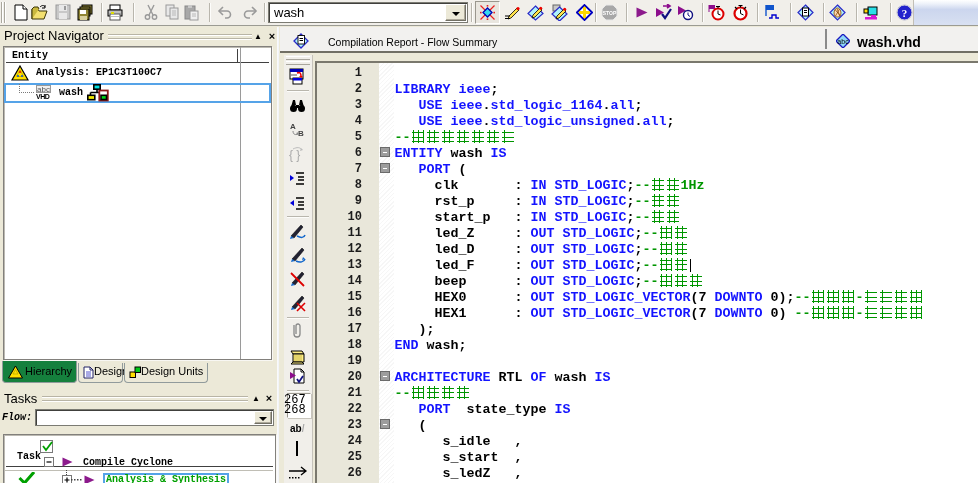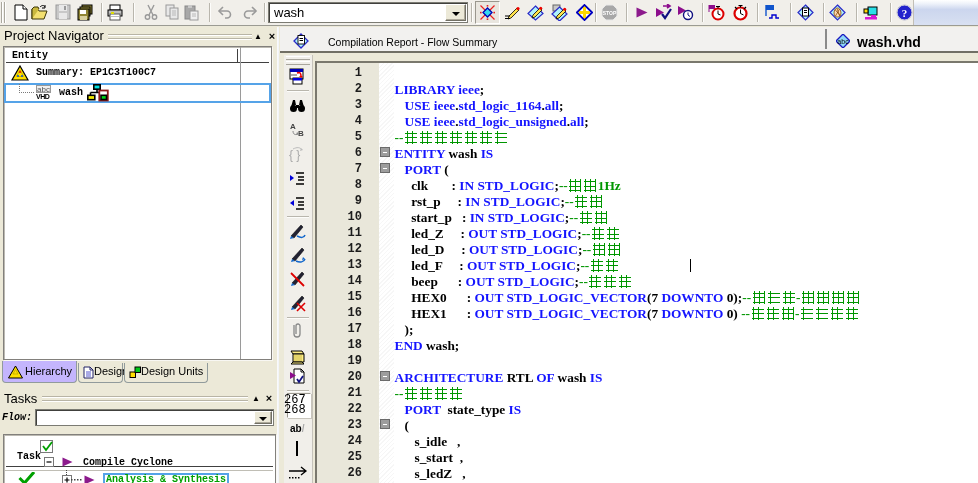--- a/index.html
+++ b/index.html
@@ -22,32 +22,32 @@
 .grip{position:absolute;height:6px;background:linear-gradient(#b8b4a5 0 1px,#fff 1px 2px,transparent 2px 4px,#b8b4a5 4px 5px,#fff 5px 6px);}
 .tbtn{position:absolute;width:12px;height:11px;font-size:8px;text-align:center;line-height:11px;color:#000;font-weight:bold;}
 .tbtn.x{font-size:11px;line-height:10px;}
 .sunken{position:absolute;background:#fff;border:1px solid #82807c;box-shadow:inset 1px 1px 0 #bcbab2, 1px 1px 0 #f8f7f3;}
 .mono{font-family:"Liberation Mono",monospace;}
 
 .lhead{position:absolute;left:2px;right:2px;top:2px;height:14px;border-bottom:1px solid #404040;background:#fff;}
 .lhead span{position:absolute;left:6px;top:1px;font-family:"Liberation Mono",monospace;font-weight:bold;font-size:10px;}
 
 .tab{position:absolute;border:1px solid #919b9c;border-top:none;border-radius:0 0 4px 4px;background:#ece9d8;font-size:11px;color:#000;}
-.tab.sel{background:#c4b5fd;}
+.tab.sel{background:#15803d;}
 .tab .lab{position:absolute;white-space:nowrap;}
 
 #tabstrip{position:absolute;left:280px;top:27px;width:698px;height:26px;background:#f2f1ef;border-bottom:2px solid #716f64;}
 #vtoolbar{position:absolute;left:284px;top:55px;width:29px;height:428px;background:#f1efea;border-right:1px solid #c6c3ba;}
 .vsep{position:absolute;left:3px;width:22px;height:2px;border-top:1px solid #b9b6ad;border-bottom:1px solid #fdfdfb;}
 .vicon{position:absolute;left:7px;width:17px;height:17px;}
 #editor{position:absolute;left:315px;top:61px;width:663px;height:422px;background:#fff;border-left:2px solid #7a786d;border-top:2px solid #7a786d;}
 #gutter{position:absolute;left:317px;top:63px;width:62px;height:420px;background:#e9e7da;}
 #nums{position:absolute;left:315px;top:65px;width:47px;height:420px;font-family:"Liberation Mono",monospace;font-weight:bold;font-size:12px;line-height:16px;text-align:right;color:#1c1c1c;white-space:pre;}
 #foldm{position:absolute;left:379px;top:63px;width:15px;height:420px;background:repeating-linear-gradient(135deg,rgba(160,160,160,0.09) 0 1px,#ffffff 1px 3px);}
-#code{position:absolute;left:394.5px;top:65.5px;font-family:Liberation Serif, serif;font-weight:bold;font-size:13.33px;line-height:16px;white-space:pre;color:#000;}
+#code{position:absolute;left:394.5px;top:65.5px;font-family:Liberation Mono, monospace;font-weight:bold;font-size:13.33px;line-height:16px;white-space:pre;color:#000;}
 .k{color:#1414ff;}
 .c{color:#009600;}
 .fold{position:absolute;width:10px;height:10px;background:#9d9d9d;border:1px solid #6a6a6a;}
 .fold:after{content:"";position:absolute;left:2px;right:2px;top:4px;height:1px;background:#fff;}
 .cj{display:inline-block;width:12px;height:13px;margin:0 1.5px;vertical-align:-2px;
 background:repeating-linear-gradient(0deg,transparent 0 1px,currentColor 1px 2px,transparent 2px 4.5px),repeating-linear-gradient(90deg,transparent 0 1.5px,currentColor 1.5px 2.5px,transparent 2.5px 5px);}
 .caret{position:absolute;width:1px;height:13px;background:#000;}
 </style></head>
 <body>
 
@@ -268,21 +268,21 @@
 <div id="entityrows">
   <div class="abs" style="left:240px;top:47px;width:1px;height:312px;background:#9a9a9a;"></div>
 
   <svg class="abs" style="left:11px;top:65px" width="18" height="16" viewBox="0 0 18 16">
       <path d="M9 1l8 14H1z" fill="#ffe000" stroke="#000" stroke-width="1.2"></path>
       <path d="M9 5l3.5 6.5h-7z" fill="none" stroke="#b8a000" stroke-width="0.8"></path>
       <circle cx="9" cy="7" r="1" fill="#e00"></circle>
       <circle cx="7" cy="11" r="1" fill="#15c"></circle>
       <circle cx="11" cy="11" r="1" fill="#15c"></circle>
     </svg>
-  <div class="mono abs" style="left:36px;top:67px;font-size:10px;font-weight:bold;">Summary: EP1C3T100C7</div>
+  <div class="mono abs" style="left:36px;top:67px;font-size:10px;font-weight:bold;">Analysis: EP1C3T100C7</div>
 
   <div class="abs" style="left:4px;top:83px;width:267px;height:20px;border:2px solid #55a3e8;"></div>
   <svg class="abs" style="left:14px;top:84px" width="26" height="12" viewBox="0 0 26 12">
       <g fill="#7a7a7a">
         <rect x="5" y="0" width="1" height="1"></rect>
         <rect x="5" y="2" width="1" height="1"></rect>
         <rect x="5" y="4" width="1" height="1"></rect>
         <rect x="5" y="6" width="1" height="1"></rect>
         <rect x="5" y="8" width="1" height="1"></rect>
         <rect x="7" y="8" width="1" height="1"></rect>

